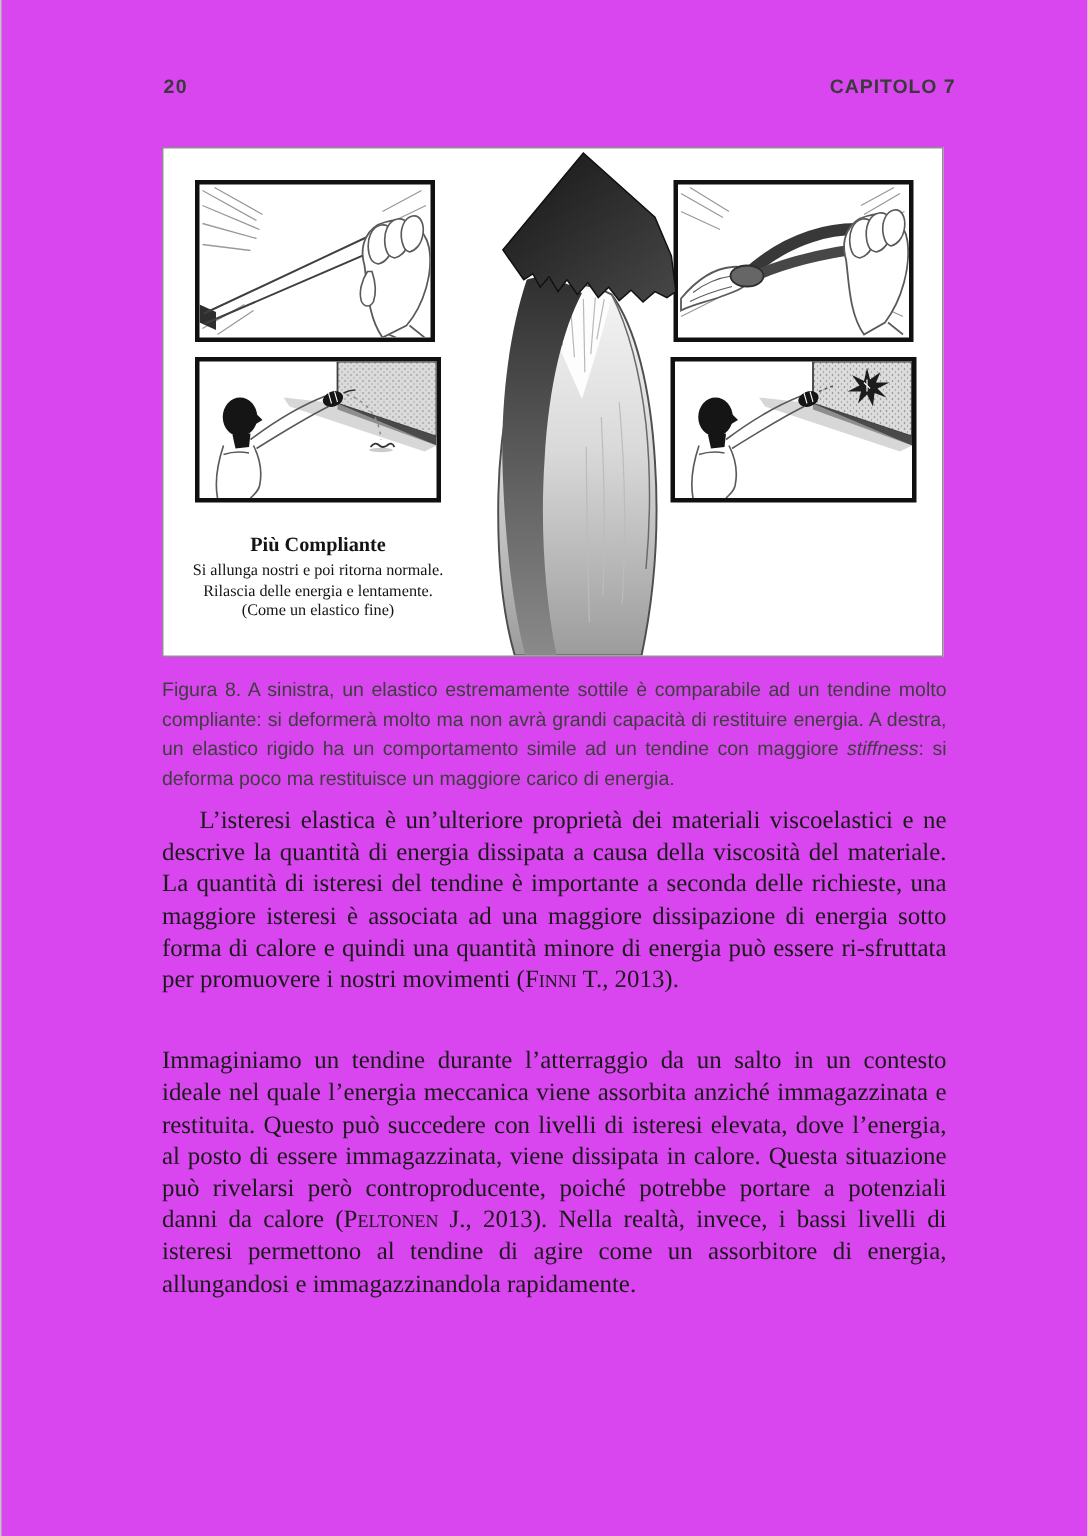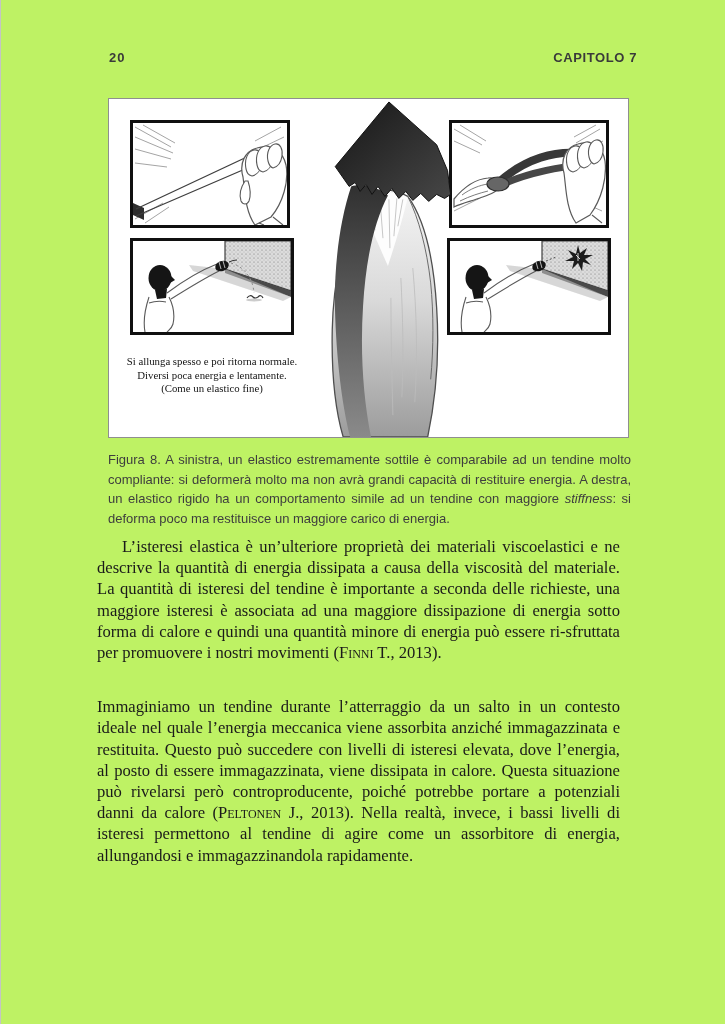--- a/index.html
+++ b/index.html
@@ -1,33 +1,33 @@
 <!DOCTYPE html>
 <html><head>
 <meta charset="utf-8">
 <style>
   html,body{margin:0;padding:0;background:#ffffff;}
-  .page{position:relative;width:725px;height:1024px;background:#bef264;border-left:1px solid #c4c4c4;box-sizing:border-box;font-family:"Liberation Serif","DejaVu Serif",serif;overflow:hidden;}
+  .page{position:relative;width:725px;height:1024px;background:#d946ef;border-left:1px solid #c4c4c4;box-sizing:border-box;font-family:"Liberation Serif","DejaVu Serif",serif;overflow:hidden;}
   .header-left{position:absolute;left:108px;top:50px;font-family:"Liberation Sans","DejaVu Sans",sans-serif;font-size:13px;font-weight:bold;letter-spacing:1px;color:#3a3a3a;}
   .header-right{position:absolute;right:88px;top:50px;font-family:"Liberation Sans","DejaVu Sans",sans-serif;font-size:13px;font-weight:bold;letter-spacing:0.6px;color:#3a3a3a;}
   .figure-box{position:absolute;left:107px;top:98px;width:521px;height:340px;border:1px solid #8f8f8f;background:#fff;overflow:hidden;box-sizing:border-box;}
   .panel{position:absolute;border:3px solid #101010;background:#fff;box-sizing:border-box;}
   .panel svg{display:block;width:100%;height:100%;}
   .panel-tl{left:21px;top:21px;width:160px;height:108px;}
   .panel-tr{left:340px;top:21px;width:160px;height:108px;}
   .panel-bl{left:21px;top:139px;width:164px;height:97px;}
   .panel-br{left:338px;top:139px;width:164px;height:97px;}
   .tendon{position:absolute;left:191px;top:0;width:152px;height:338px;}
   .fig-label{position:absolute;text-align:center;color:#141414;}
   .fig-label .title{font-weight:bold;font-size:13.5px;margin-bottom:3px;}
   .fig-label .line{font-size:10.8px;line-height:13.5px;}
   .fig-label-left{left:2px;top:256px;width:202px;}
   .fig-label-right{left:320px;top:256px;width:202px;}
   .fig-caption{position:absolute;left:107px;top:450px;width:523px;font-family:"Liberation Sans","DejaVu Sans",sans-serif;font-size:13px;line-height:19.5px;color:#3e3e3e;text-align:justify;}
-  .body-text{position:absolute;left:96px;top:536px;width:523px;font-size:16.6px;line-height:21.2px;color:#1a1a1a;text-align:justify;}
+  .body-text{position:absolute;left:107px;top:536px;width:523px;font-size:16.6px;line-height:21.2px;color:#1a1a1a;text-align:justify;}
   .body-text p{margin:0;}
   .body-text p.indent{text-indent:25px;}
   .body-text p.spaced{margin-top:33px;}
   .seg-bold{font-weight:normal;}
   .seg-italic{font-style:italic;}
   .seg-smallcaps{font-variant:small-caps;}
 </style>
 </head>
 <body>
 
@@ -138,23 +138,24 @@
       <path d="M58,100 C42,136 32,184 31,232 C30,280 35,316 42,340 L127,340 C135,302 139,256 136,210 C133,160 123,120 107,98 C90,88 72,90 58,100 Z" fill="url(#bellyGrad)" stroke="#4e4e4e" stroke-width="1.3"></path>
       <path d="M58,100 C74,93 94,92 107,99 C101,124 94,146 87,168 C76,143 66,120 58,100 Z" fill="#fdfdfd"></path>
       <path d="M62,104 L66,128 M70,102 L74,132 M79,101 L82,140 M88,101 L89,150 M96,100 L93,138 M102,101 L97,128" stroke="#b8b8b8" stroke-width="0.8"></path>
       <path d="M50,88 C38,124 32,172 34,220 C36,272 42,312 49,340 L70,340 C62,300 59,254 62,208 C65,158 74,122 87,97 C76,88 60,84 50,88 Z" fill="url(#bandGrad)"></path>
       <path d="M88,3 L34,68 L48,88 L54,84 L59,93 L65,86 L71,96 L77,88 L84,98 L91,90 L98,100 L105,93 L112,102 L120,95 L128,103 L136,96 L144,100 L150,96 L147,72 L136,46 Z" fill="url(#wedgeGrad)" stroke="#111111" stroke-width="1"></path>
       <path d="M107,98 C118,120 126,150 130,185 C133,215 133,250 130,282" stroke="#6a6a6a" stroke-width="1" fill="none"></path>
       <path d="M100,180 C102,220 103,260 101,300 M112,170 C116,215 117,260 114,305 M90,200 C90,240 91,280 92,318" stroke="#bcbcbc" stroke-width="0.8" fill="none"></path>
     </svg>
 
     <div class="fig-label fig-label-left">
+      <div class="title">Più Compliante</div>
       <div>
-          <div class="line">Si allunga spesso e poi ritorna normale.</div>
-          <div class="line">Diversi poca energia e lentamente.</div>
+          <div class="line">Si allunga nostri e poi ritorna normale.</div>
+          <div class="line">Rilascia delle energia e lentamente.</div>
           <div class="line">(Come un elastico fine)</div>
         </div>
     </div>
   </div>
 
   <div class="fig-caption"><span class="seg-bold">Figura 8.</span><span> A sinistra, un elastico estremamente sottile è comparabile ad un tendine molto compliante: si deformerà molto ma non avrà grandi capacità di restituire energia. A destra, un elastico rigido ha un comportamento simile ad un tendine con maggiore </span><span class="seg-italic">stiffness</span><span>: si deforma poco ma restituisce un maggiore carico di energia.</span></div>
 
   <div class="body-text">
     <p class="indent"><span>L’isteresi elastica è un’ulteriore proprietà dei materiali viscoelastici e ne descrive la quantità di energia dissipata a causa della viscosità del materiale. La quantità di isteresi del tendine è importante a seconda delle richieste, una maggiore isteresi è associata ad una maggiore dissipazione di energia sotto forma di calore e quindi una quantità minore di energia può essere ri-sfruttata per promuovere i nostri movimenti (</span><span class="seg-smallcaps">Finni</span><span> T., 2013).</span></p>
     <p class="spaced"><span>Immaginiamo un tendine durante l’atterraggio da un salto in un contesto ideale nel quale l’energia meccanica viene assorbita anziché immagazzinata e restituita. Questo può succedere con livelli di isteresi elevata, dove l’energia, al posto di essere immagazzinata, viene dissipata in calore. Questa situazione può rivelarsi però controproducente, poiché potrebbe portare a potenziali danni da calore (</span><span class="seg-smallcaps">Peltonen</span><span> J., 2013). Nella realtà, invece, i bassi livelli di isteresi permettono al tendine di agire come un assorbitore di energia, allungandosi e immagazzinandola rapidamente.</span></p>

